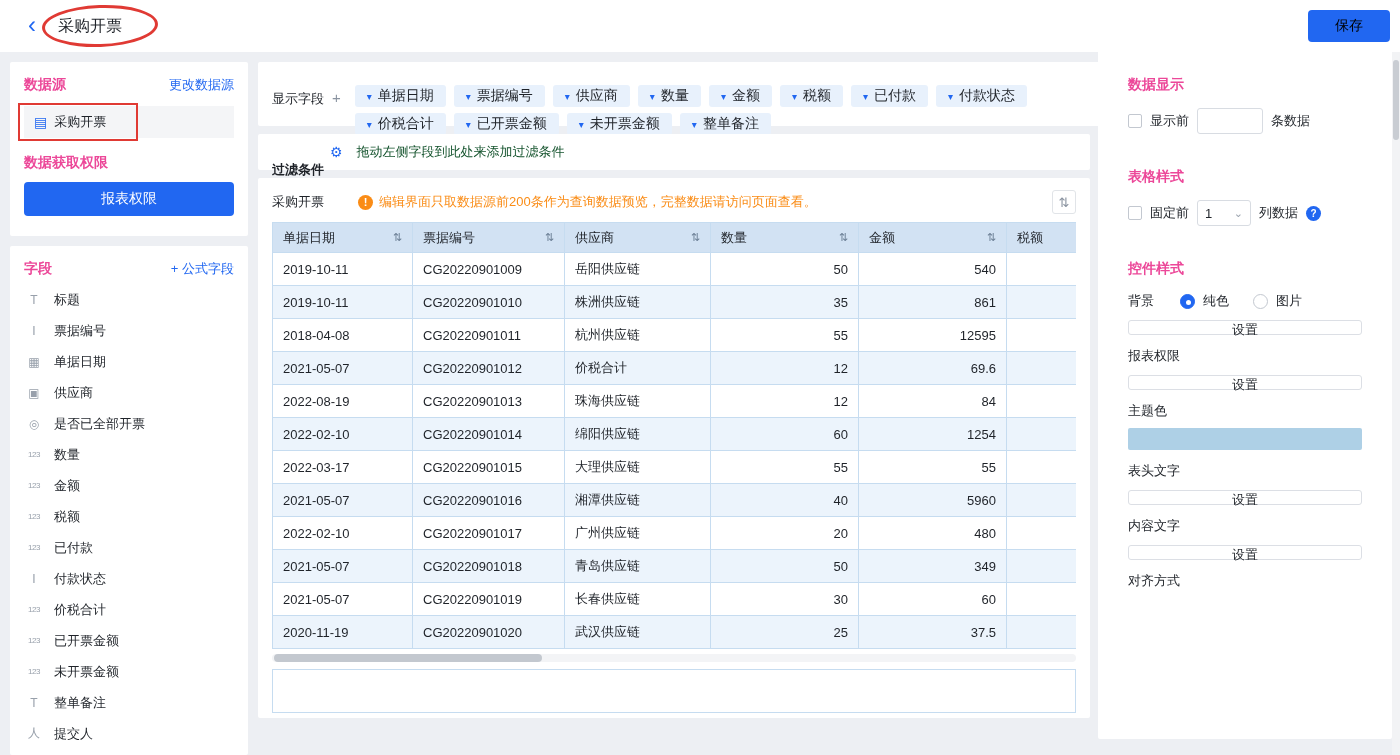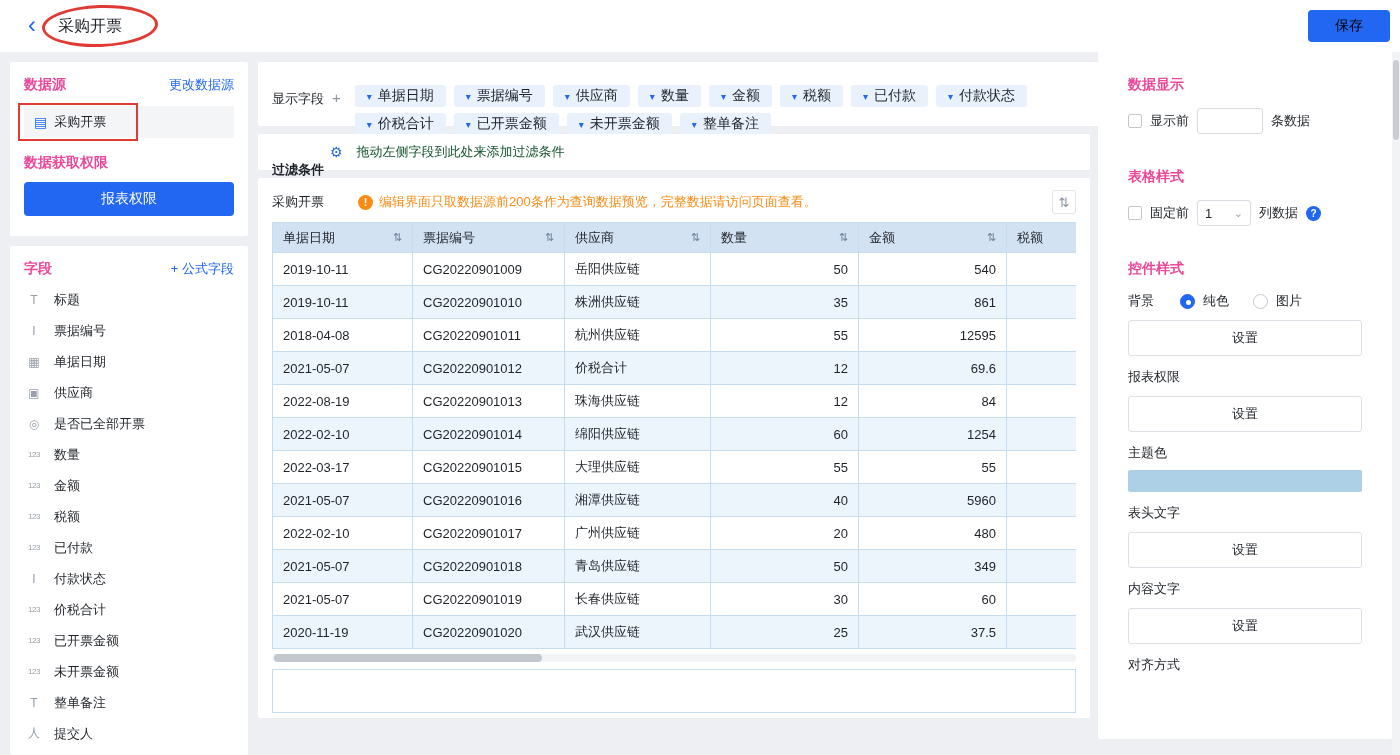--- a/index.html
+++ b/index.html
@@ -80,21 +80,21 @@
   .mini-input { width:66px; height:26px; border:1px solid #d8dce2; border-radius:3px; padding:0 6px; font-size:13px; }
   .mini-select { width:54px; height:26px; border:1px solid #d8dce2; border-radius:3px; display:flex; align-items:center;
                  justify-content:space-between; padding:0 7px; cursor:pointer; }
   .mini-select .caret { color:#9aa2ad; font-size:11px; }
   .help { width:15px; height:15px; border-radius:50%; background:var(--accent); color:#fff; font-size:10px; font-weight:bold;
           display:flex; align-items:center; justify-content:center; cursor:pointer; flex:none; }
   .radio { width:15px; height:15px; border-radius:50%; border:1px solid #c3c8d0; background:#fff; position:relative;
            flex:none; cursor:pointer; }
   .radio.on { background:var(--accent); border-color:var(--accent); }
   .radio.on::after { content:""; position:absolute; left:5px; top:5px; width:5px; height:5px; background:#fff; border-radius:50%; }
-  .set-btn { display:block; width:100%; height:36px; border:1px solid #dcdfe5; background:#fff; border-radius:3px;
+  .set-btn { display:block; width:100%; height:15px; border:1px solid #dcdfe5; background:#fff; border-radius:3px;
              font-size:13px; color:#1f2329; margin-top:10px; cursor:pointer; }
   .sub-label { margin-top:12px; }
   .swatch { margin-top:8px; height:22px; border-radius:2px; cursor:pointer; }
   .section-gap { margin-top:34px; }
 
   #page-scrollbar { position:absolute; right:0; top:52px; width:8px; height:703px; background:#f2f3f5; }
   #page-scroll-thumb { position:absolute; right:1px; top:8px; width:6px; height:80px; background:#c9cdd3; border-radius:3px; cursor:pointer; }
 </style>
 </head>
 <body style="--accent: #2167f1; --warning: #fa8c16; --annotation: #e03a34;">

